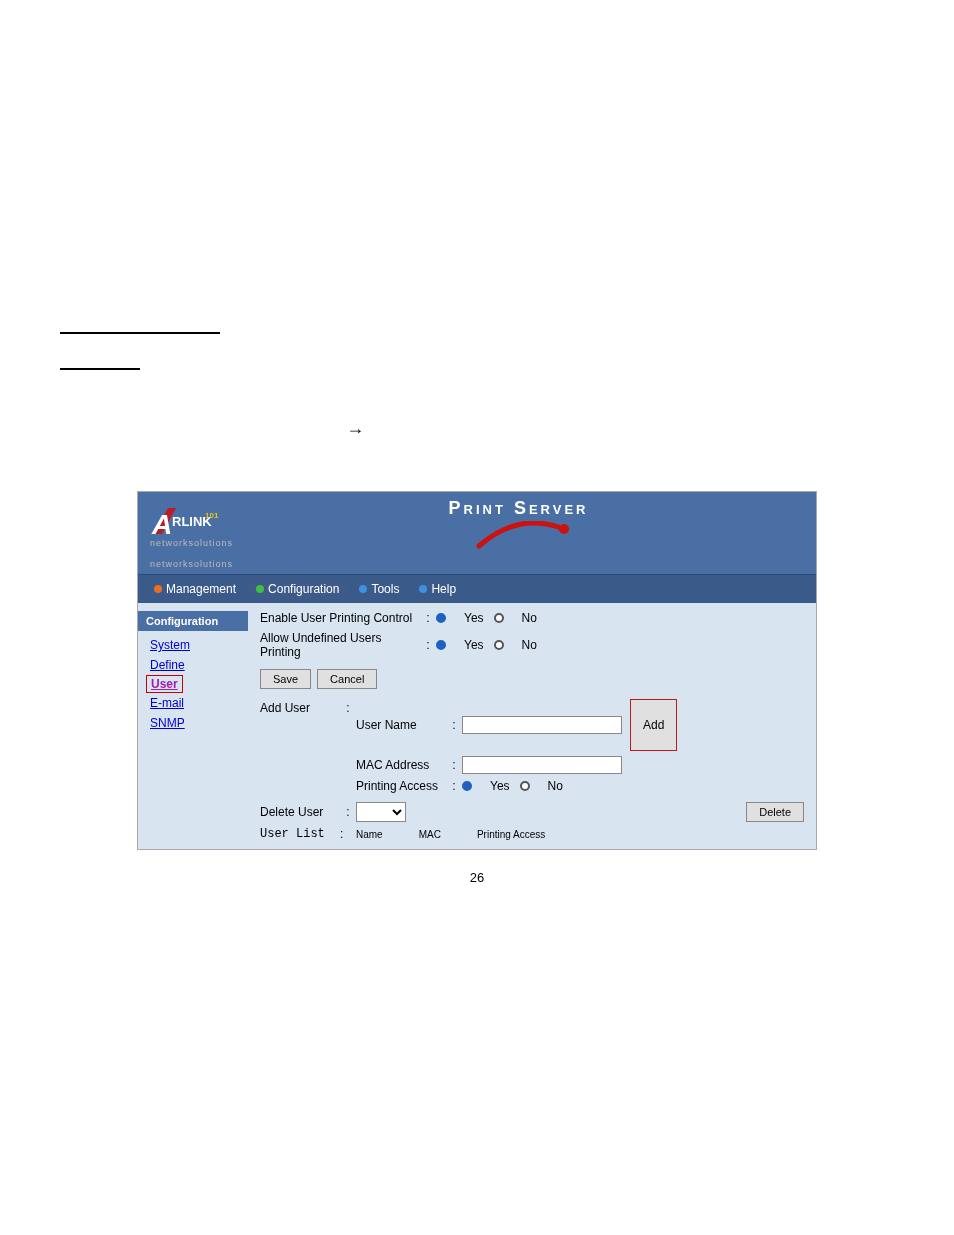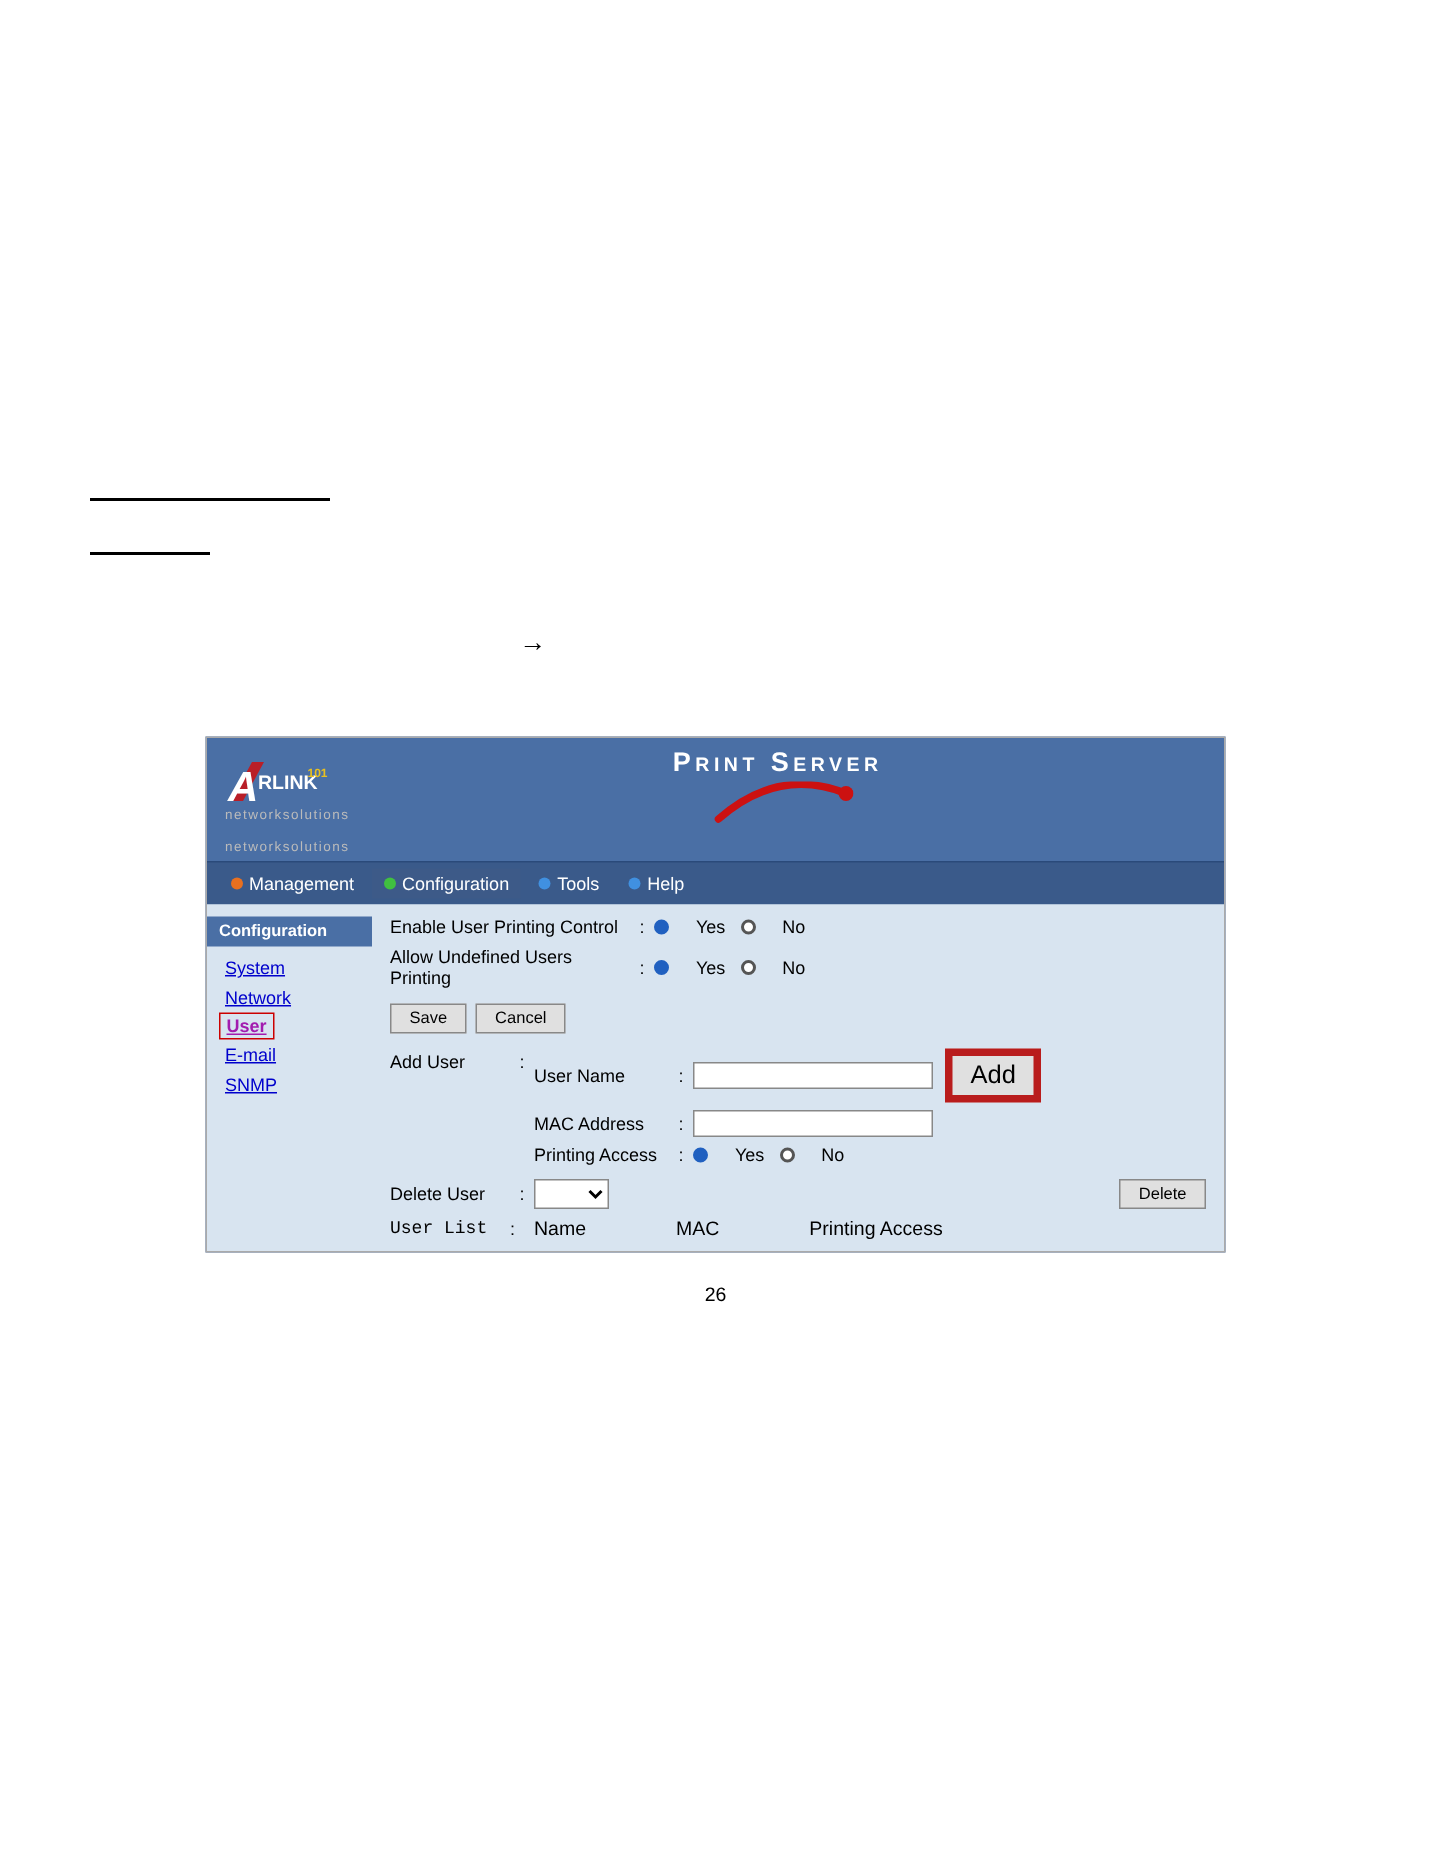--- a/index.html
+++ b/index.html
@@ -252,24 +252,24 @@
     .field-input {
       width: 160px;
       height: 18px;
       border: 1px solid #888;
       background: #fff;
       font-size: 11px;
       padding: 0 3px;
     }
 
     .add-btn {
-      padding: 3px 12px;
-      font-size: 17px;
+      padding: 18px 12px;
+      font-size: 12px;
       cursor: pointer;
-      border: 5px solid #b91c1c;
+      border: 1px solid #b91c1c;
       background: #e0e0e0;
       margin-left: 8px;
     }
 
     .delete-row {
       display: flex;
       align-items: center;
       margin-bottom: 5px;
       font-size: 12px;
     }
@@ -289,22 +289,22 @@
     }
 
     .user-list-label {
       width: 80px;
       font-family: Liberation Mono, monospace;
     }
 
     .user-list-table {
       flex: 1;
       display: flex;
-      gap: 60px;
-      font-size: 13px;
+      gap: 36px;
+      font-size: 10px;
     }
 
     .user-list-col {
       font-weight: normal;
     }
 
     .page-number {
       text-align: center;
       margin-top: 20px;
       font-size: 13px;
@@ -401,21 +401,21 @@
         <span class="nav-dot blue"></span>
         <span>Help</span>
       </div>
     </div>
 
     <div class="ui-main">
 
       <div class="ui-sidebar">
         <div class="sidebar-section-header">Configuration</div>
         <a class="sidebar-link">System</a>
-        <a class="sidebar-link">Network</a>
+        <a class="sidebar-link">Define</a>
         <span class="sidebar-link active">User</span>
         <a class="sidebar-link">E-mail</a>
         <a class="sidebar-link">SNMP</a>
       </div>
 
       <div class="ui-content">
 
 
         <div class="form-row">
           <div class="form-label">Enable User Printing Control</div>

